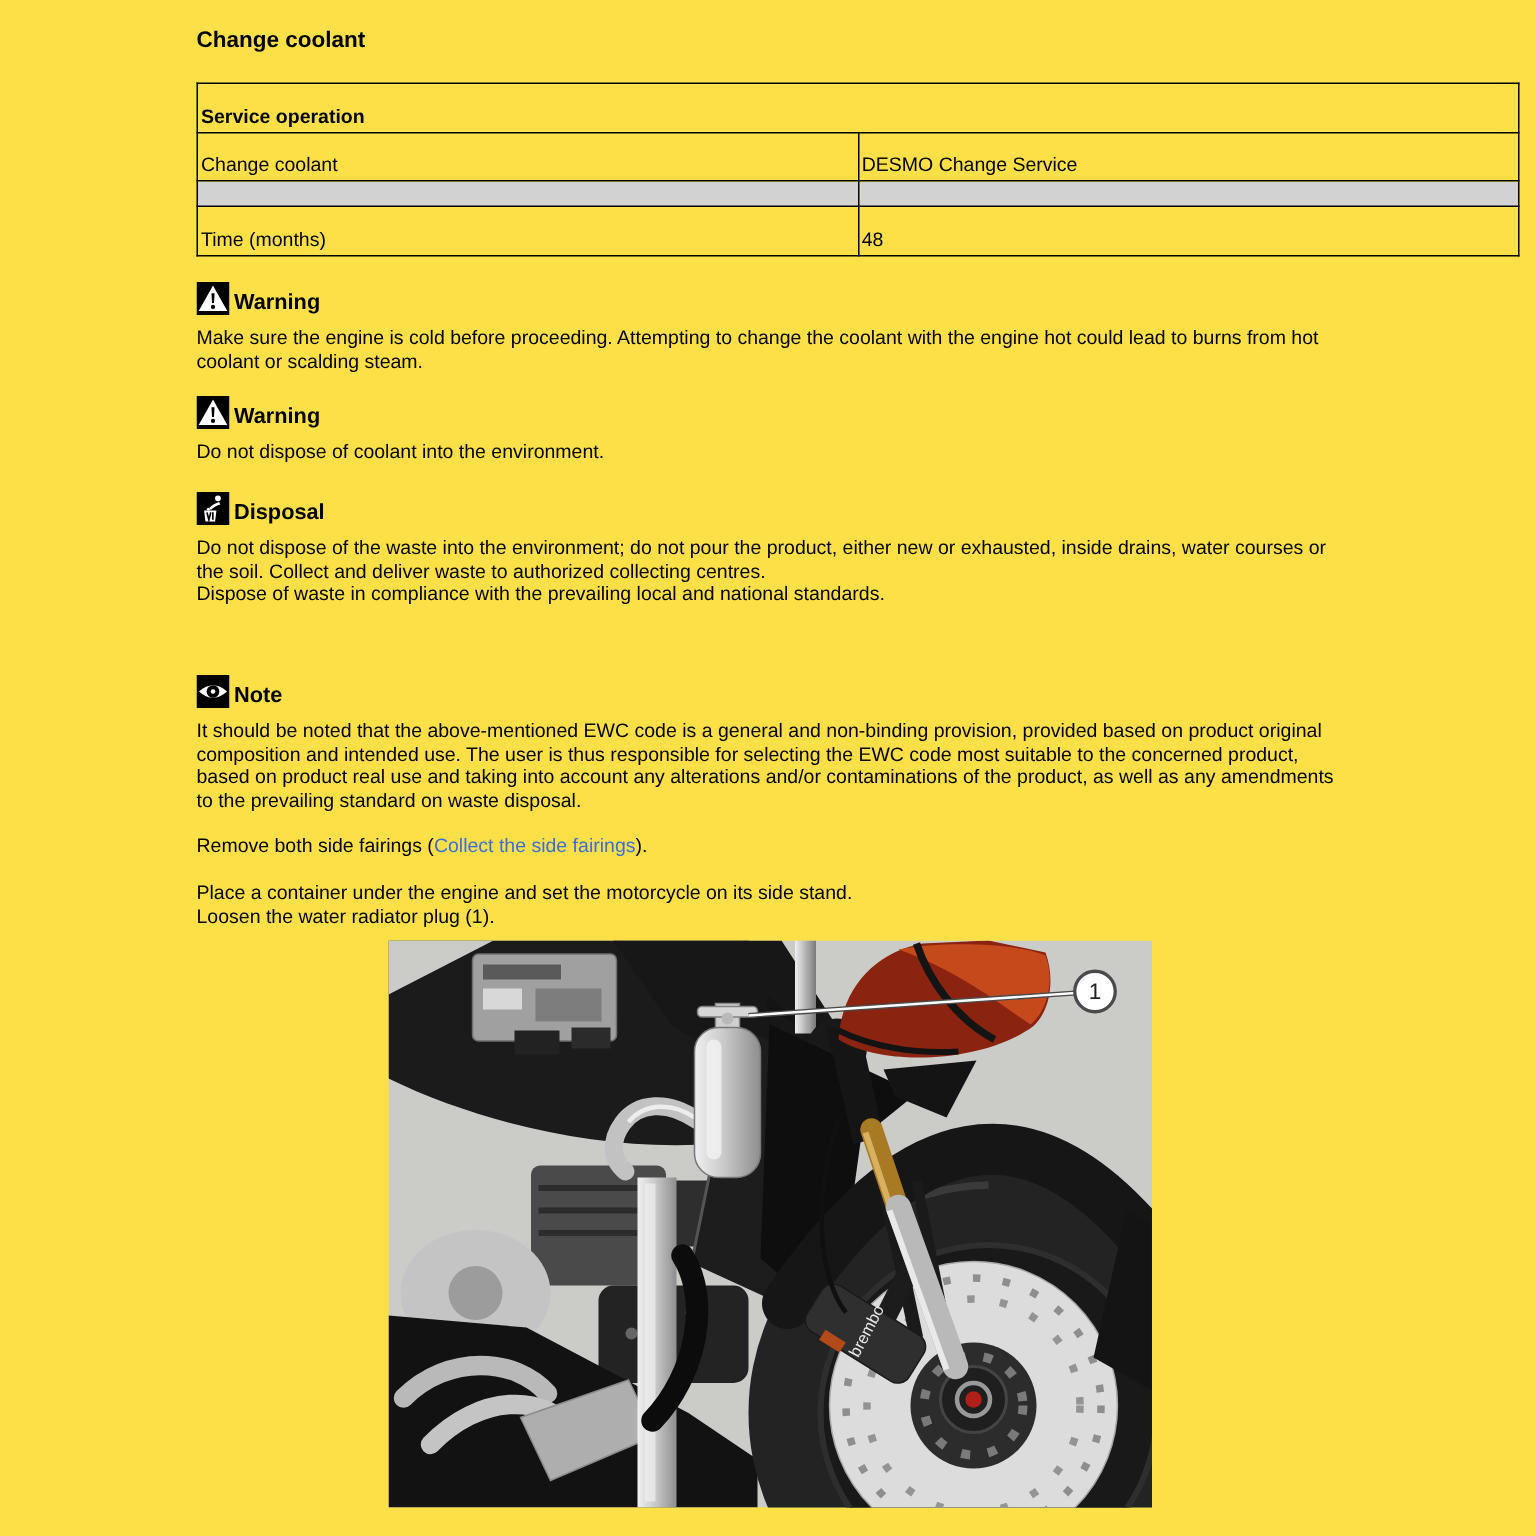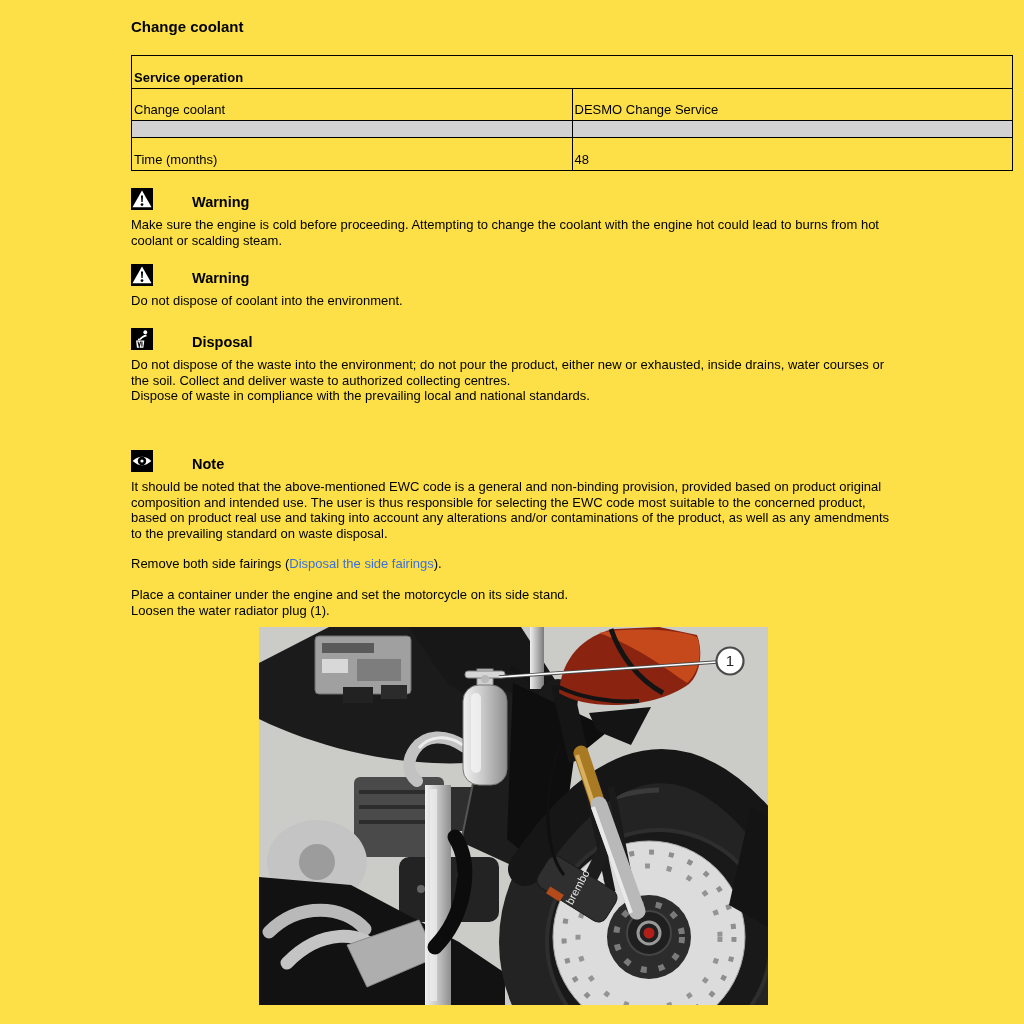--- a/index.html
+++ b/index.html
@@ -18,21 +18,21 @@
   .svc-table .hdr td { font-weight:bold; height:33px; }
   .svc-table .r1 td { height:32px; }
   .svc-table .rg td { height:17px; background:#d2d2d2; }
   .svc-table .r2 td { height:33px; }
   .col-a { width:306px; } .col-b { width:460px; }
 
   
   .section { left:131px; width:766px; }
   .icon-row { display:flex; align-items:flex-end; gap:3px; height:22px; }
   .sq-icon { width:22px; height:22px; flex:0 0 22px; }
-  .sec-heading { font-size:14.5px; font-weight:bold; line-height:15px;margin-left:36px; }
+  .sec-heading { font-size:14.5px; font-weight:bold; line-height:15px; }
   .body-text { font-size:13px; line-height:15.5px; margin-top:7px; }
   .plain-text { font-size:13px; line-height:15.5px; }
   a.doclink { color:#3b6edc; text-decoration:none; cursor:pointer; }
 
   
   .figure-wrap { left:259px; top:627px; width:509px; height:378px; }
 </style>
 </head>
 <body>
 
@@ -119,21 +119,21 @@
             <path d="M1.8 12 Q12 2.8 22.2 12 Q12 21.2 1.8 12 Z" fill="#fff"></path>
             <circle cx="12" cy="12" r="4.6" fill="#000"></circle>
             <circle cx="12" cy="12" r="1.7" fill="#fff"></circle>
           </svg>
       </span>
       <span class="sec-heading">Note</span>
     </div>
     <div class="body-text">It should be noted that the above-mentioned EWC code is a general and non-binding provision, provided based on product original composition and intended use. The user is thus responsible for selecting the EWC code most suitable to the concerned product, based on product real use and taking into account any alterations and/or contaminations of the product, as well as any amendments to the prevailing standard on waste disposal.</div>
   </div>
 
-  <div class="abs section plain-text" style="top:556px;"><span>Remove both side fairings (</span><a class="doclink">Disposal the side fairings</a><span>).</span></div>
+  <div class="abs section plain-text" style="top:556px;"><span>Remove both side fairings (</span><a class="doclink">Collect the side fairings</a><span>).</span></div>
 
   <div class="abs section plain-text" style="top:587px;">
     <div>Place a container under the engine and set the motorcycle on its side stand.</div>
     <div>Loosen the water radiator plug (1).</div>
   </div>
 
   <div class="abs figure-wrap">
     <svg viewBox="0 0 509 378" width="509" height="378">
       <defs>
         <linearGradient id="gSilverH" x1="0" y1="0" x2="1" y2="0">

